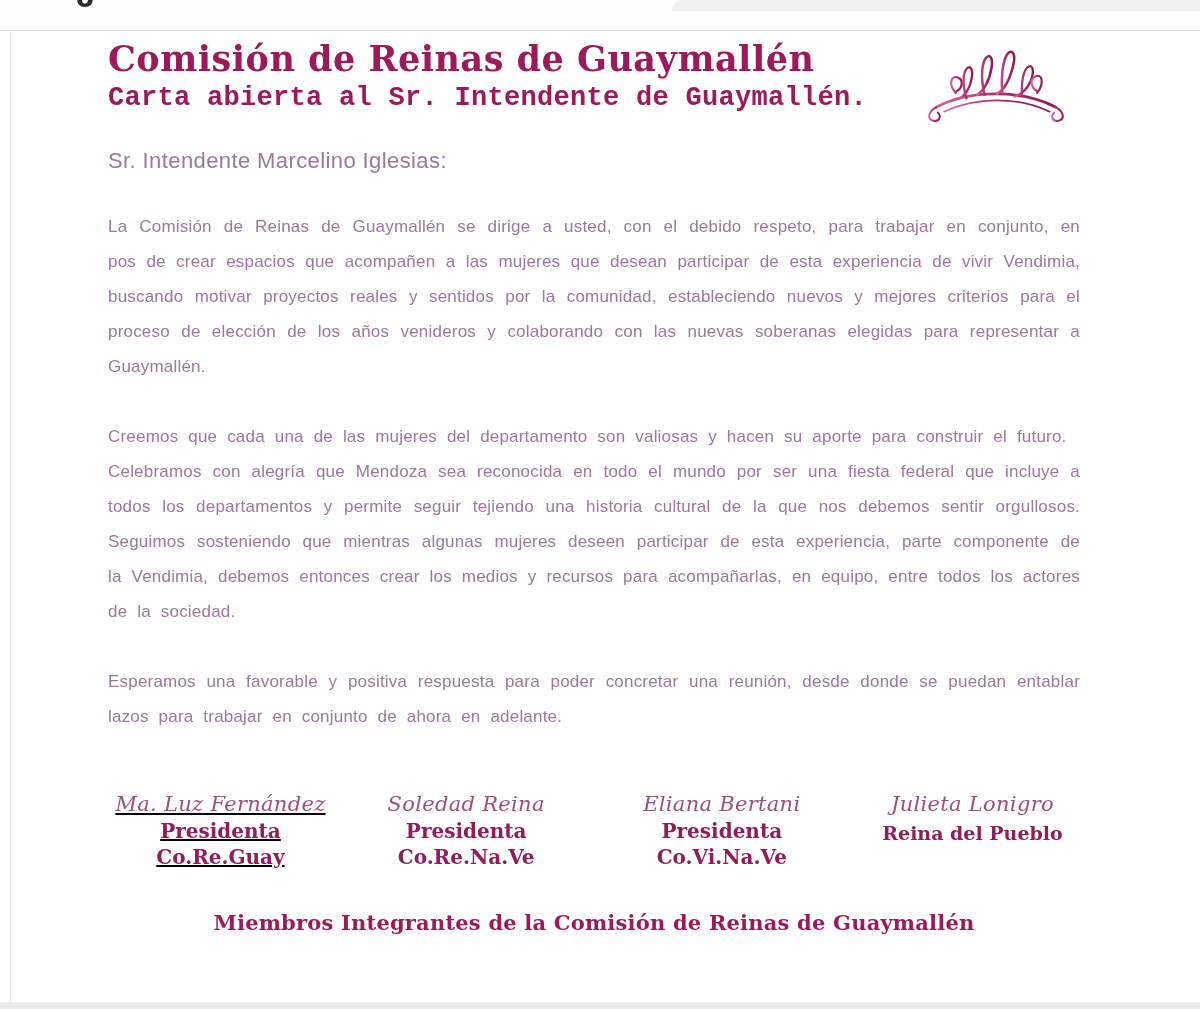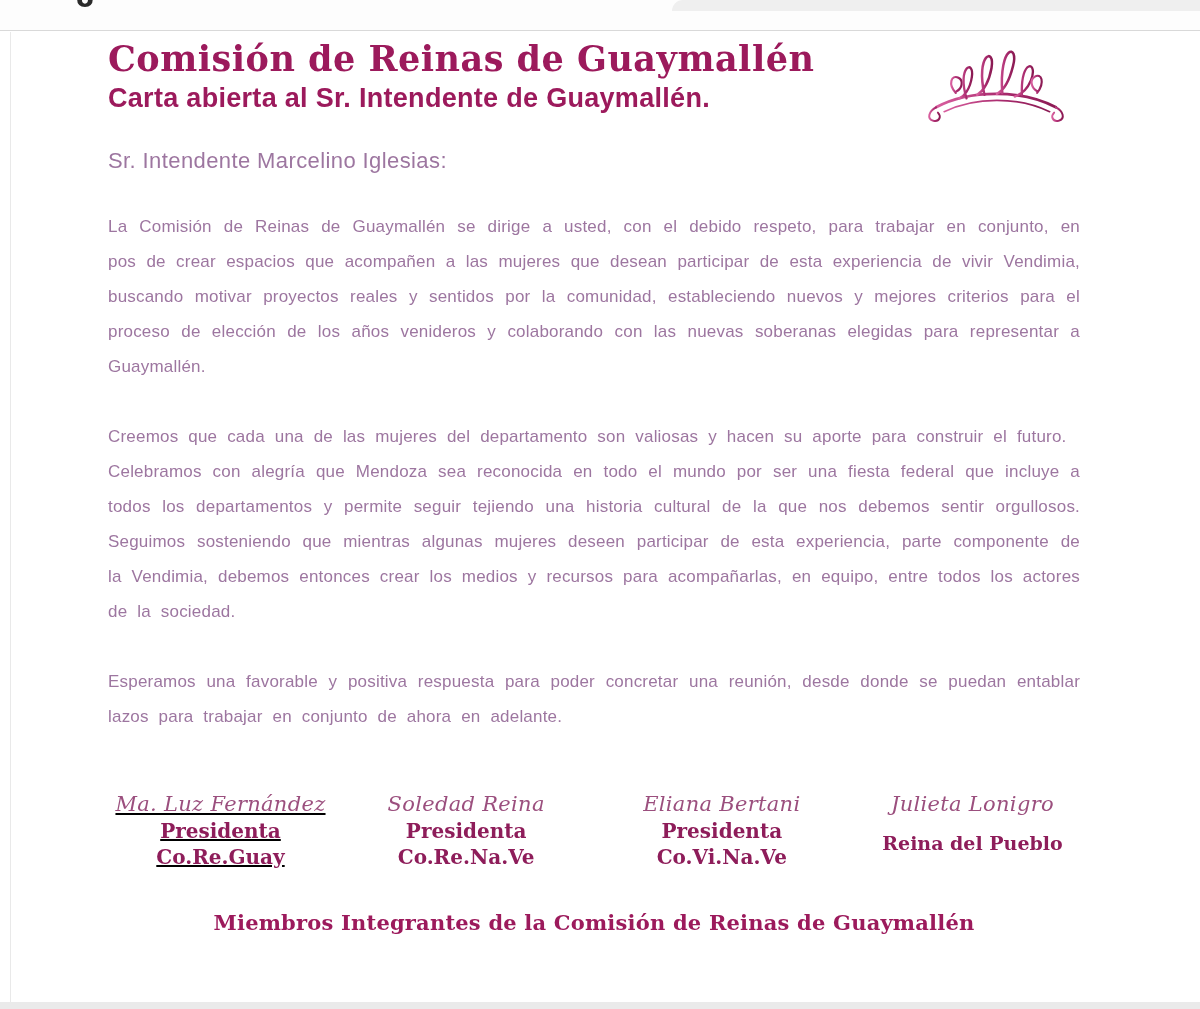--- a/index.html
+++ b/index.html
@@ -35,21 +35,21 @@
   .doc {
     position: absolute; left: 108px; top: 38px; width: 972px;
   }
   .doc-header { display: flex; align-items: flex-start; justify-content: center; }
   .title-block { flex: 1 1 auto; }
   .doc-title {
     font-family: "DejaVu Serif", serif; font-weight: 700;
     font-size: 35px; line-height: 42px; color: #9c1a5c; letter-spacing: 0.5px;
   }
   .doc-subtitle {
-    font-family: Liberation Sans, sans-serif; font-weight: 700;
+    font-family: Liberation Mono, monospace; font-weight: 700;
     font-size: 27px; line-height: 36px; color: #9c1a5c; letter-spacing: 0.3px;
   }
   .tiara { flex: 0 0 auto; margin: -2px 8px 0 20px; }
 
   .greeting {
     margin-top: 24px;
     font-size: 22px; color: #9d76a0; letter-spacing: 0.4px;
   }
 
   .body-text p {
@@ -69,21 +69,21 @@
   .sig-col.c3 { width: 245px; }
   .sig-col.c4 { width: 215px; }
   .sig-name {
     font-family: "DejaVu Serif", serif; font-style: italic;
     font-size: 21px; line-height: 28px; color: #9b4f7e; letter-spacing: 0.3px;
   }
   .sig-title {
     font-family: "DejaVu Serif", serif; font-weight: 700;
     font-size: 20px; line-height: 26px; color: #8e1d5a;
   }
-  .sig-title-2line { margin-top: 10px; font-size: 19px; line-height: 30px; }
+  .sig-title-2line { font-size: 19px; line-height: 30px; }
 
   .doc-footer {
     margin-top: 40px; text-align: center;
     font-family: "DejaVu Serif", serif; font-weight: 700;
     font-size: 21px; color: #9c1a5c; letter-spacing: 0.2px;
   }
 </style>
 </head>
 <body>
 

